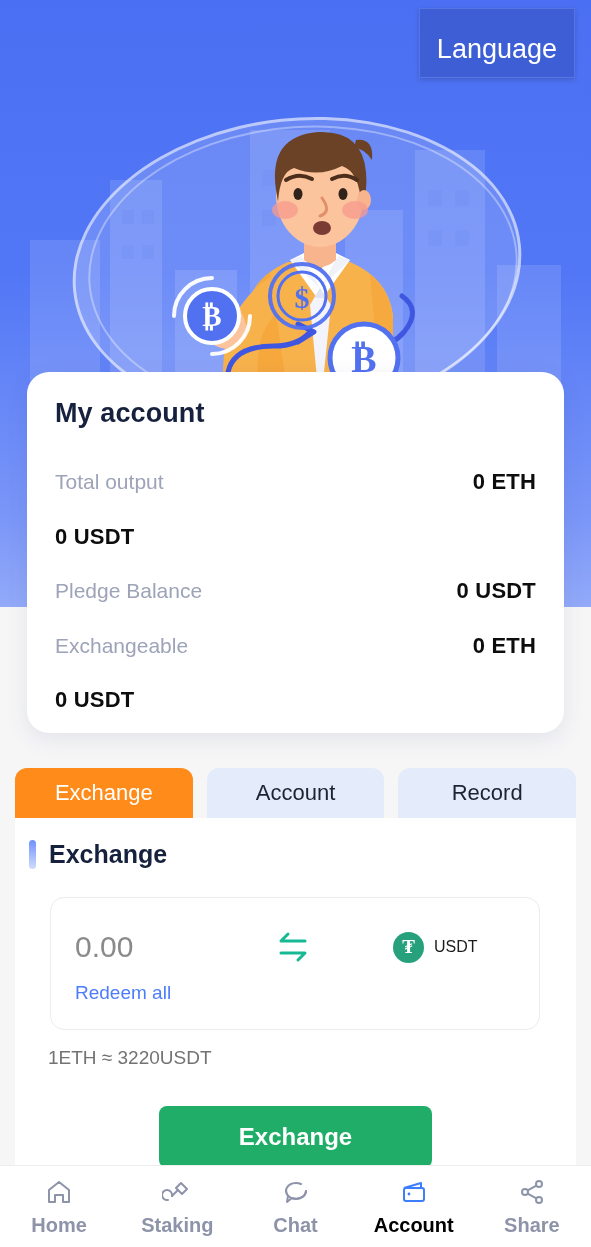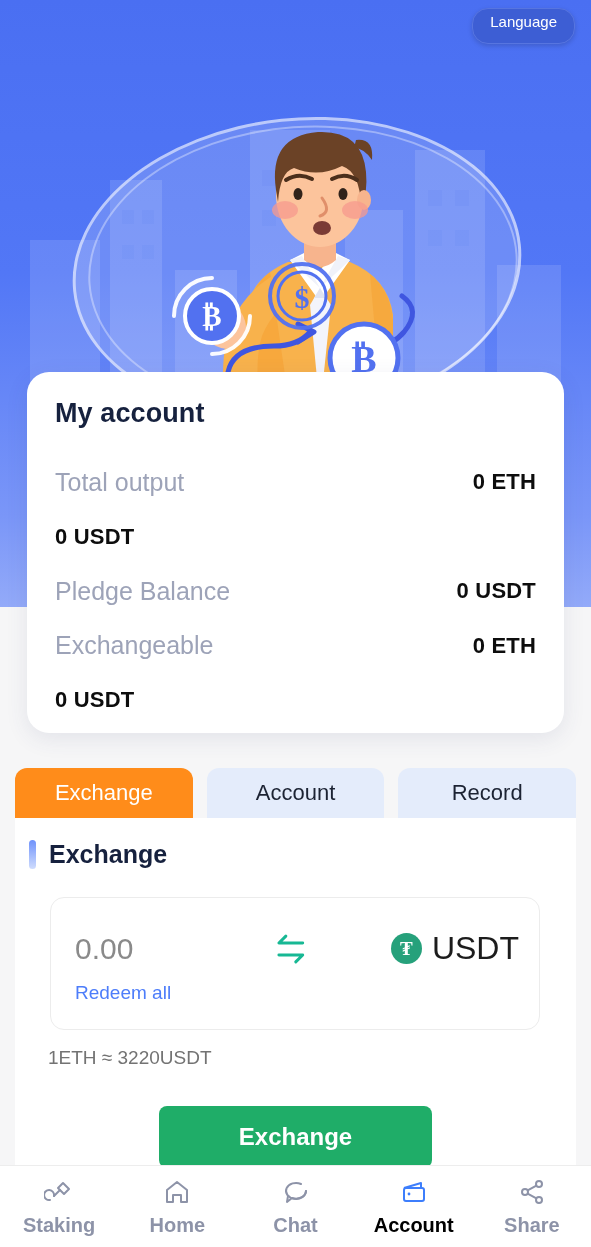--- a/index.html
+++ b/index.html
@@ -30,43 +30,43 @@
     border-radius: 50%;
     border: 2px solid rgba(255,255,255,.35);
     transform: rotate(-4deg);
   }
   .illus { position: absolute; left: 150px; top: 110px; width: 330px; height: 300px; }
 
   .lang-btn {
     position: absolute; right: 16px; top: 8px;
     background: #3d5ed4; color: #fff;
     border: 1px solid #5775e0;
-    border-radius: 16px;
-    font-size: 15px; line-height: 1;
-    padding: 5px 17px 14px;
+    border-radius: 0;
+    font-size: 27px; line-height: 1;
+    padding: 27px 17px 14px;
     box-shadow: 0 2px 5px rgba(0,0,0,.16);
     cursor: pointer;
   }
 
   
   .acct-card {
     position: absolute; left: 27px; top: 372px; width: 537px; height: 361px;
     background: #fff; border-radius: 22px;
     box-shadow: 0 6px 22px rgba(60,70,120,.10);
     padding: 26px 28px 0 28px;
   }
   .acct-title {
     font-size: 27px; font-weight: bold; color: #16213e;
     letter-spacing: .1px; margin-bottom: 26px;
   }
   .acct-row {
     display: flex; justify-content: space-between; align-items: center;
     height: 54.5px;
   }
-  .acct-label { font-size: 25px; color: #9da3b8; }
+  .acct-label { font-size: 21px; color: #9da3b8; }
   .acct-value { font-size: 22px; font-weight: bold; color: #0d0d0d; letter-spacing: .2px; }
 
   
   .tabs { position: absolute; left: 15px; top: 768px; width: 561px; display: flex; gap: 14px; }
   .tab {
     flex: 1; height: 50px; line-height: 50px; text-align: center;
     font-size: 22px; border-radius: 12px 12px 0 0;
     background: #e4ecfb; color: #1c2333; cursor: pointer;
   }
   .tab.active { background: #ff8c1a; color: #fff; }
@@ -92,21 +92,21 @@
   .xrow { position: absolute; left: 24px; top: 32px; right: 20px; display: flex; align-items: center; }
   .xamount { font-size: 30px; color: #8a8a8a; width: 196px; }
   .swap-ico { width: 44px; height: 32px; }
   .coin-wrap { display: flex; align-items: center; margin-left: 78px; }
   .usdt-dot {
     width: 31px; height: 31px; border-radius: 50%; background: #26a17b;
     display: flex; align-items: center; justify-content: center;
     color: #fff; font-size: 19px; font-weight: bold; font-family: "Liberation Serif", serif;
     margin-right: 10px;
   }
-  .coin-name { font-size: 32px; color: #1c1c1c; }
+  .coin-name { font-size: 16px; color: #1c1c1c; }
   .redeem { position: absolute; left: 24px; top: 84px; font-size: 19px; color: #4d7dfa; cursor: pointer; }
 
   .rate { position: absolute; left: 48px; top: 1047px; font-size: 19px; color: #737373; }
 
   .ex-btn {
     position: absolute; left: 159px; top: 1106px; width: 273px; height: 62px;
     background: #1fad68; color: #fff; border: none; border-radius: 8px;
     font-size: 24px; font-weight: bold; font-family: "Liberation Sans", sans-serif;
     cursor: pointer;
   }
@@ -273,31 +273,31 @@
     </div>
   </div>
 
   <div class="rate">1ETH ≈ 3220USDT</div>
 
   <button class="ex-btn">Exchange</button>
 
   <div class="nav">
     <div class="nav-item">
       <svg class="nav-ico" viewBox="0 0 30 30">
+        <path d="M5 13 L15 5 L25 13 V25 H19 V18 H11 V25 H5 Z" stroke="#8d93a8" stroke-width="2" fill="none" stroke-linejoin="round"></path>
+      </svg>
+      <span class="nav-label">Home</span>
+    </div>
+    <div class="nav-item">
+      <svg class="nav-ico" viewBox="0 0 30 30">
         <path d="M19 6 L25 12 L20 17 L14 11 Z" stroke="#8d93a8" stroke-width="2" fill="none" stroke-linejoin="round"></path>
         <path d="M16 13 L10 19" stroke="#8d93a8" stroke-width="2" fill="none" stroke-linecap="round"></path>
         <path d="M10 19 a5 5 0 1 0 -4 4" stroke="#8d93a8" stroke-width="2" fill="none" stroke-linecap="round"></path>
       </svg>
       <span class="nav-label">Staking</span>
-    </div>
-    <div class="nav-item">
-      <svg class="nav-ico" viewBox="0 0 30 30">
-        <path d="M5 13 L15 5 L25 13 V25 H19 V18 H11 V25 H5 Z" stroke="#8d93a8" stroke-width="2" fill="none" stroke-linejoin="round"></path>
-      </svg>
-      <span class="nav-label">Home</span>
     </div>
     <div class="nav-item">
       <svg class="nav-ico" viewBox="0 0 30 30">
         <path d="M25 14 a10 8 0 1 1 -5 -7" stroke="#8d93a8" stroke-width="2" fill="none" stroke-linecap="round"></path>
         <path d="M25 14 a10 8 0 0 1 -14 7 l-5 4 l1 -6" stroke="#8d93a8" stroke-width="2" fill="none" stroke-linecap="round" stroke-linejoin="round"></path>
       </svg>
       <span class="nav-label">Chat</span>
     </div>
     <div class="nav-item active">
       <svg class="nav-ico" viewBox="0 0 30 30">

